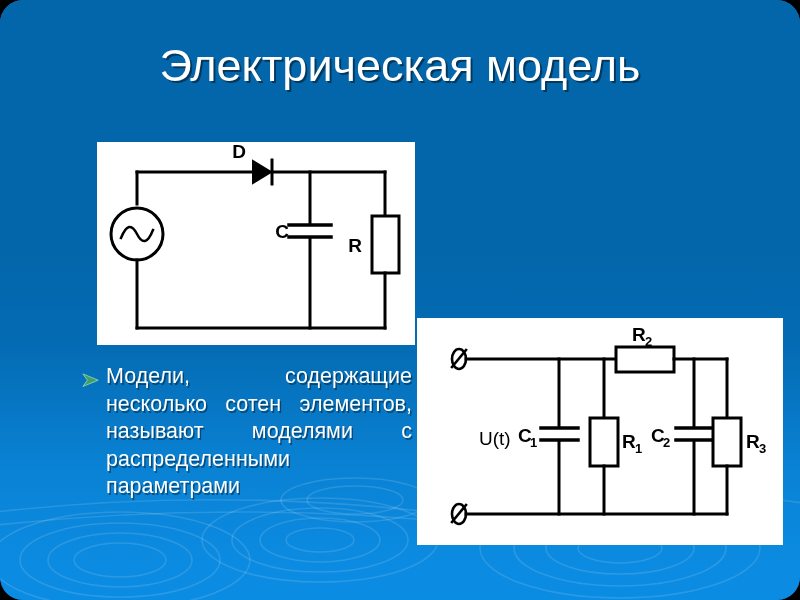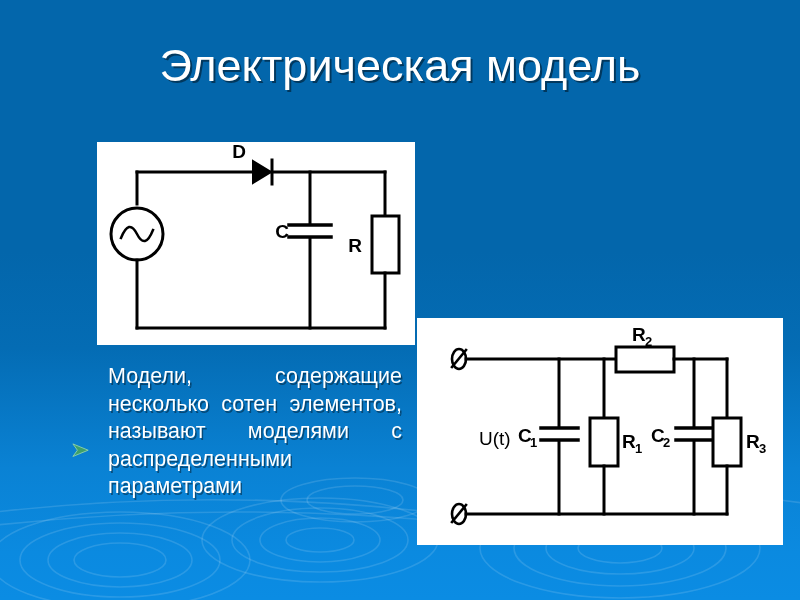--- a/index.html
+++ b/index.html
@@ -7,20 +7,21 @@
     padding: 0;
     background: #000;
   }
   #slide {
     position: relative;
     width: 800px;
     height: 600px;
     overflow: hidden;
     font-family: "Liberation Sans", sans-serif;
     background: #0369ac;
+    border-radius: 23px;
   }
   
   .bg-grad {
     position: absolute;
     inset: 0;
     background: linear-gradient(to bottom,
         #0366ab 0%,
         #0366ab 42%,
         #046cb4 58%,
         #0a82d4 78%,
@@ -55,26 +56,25 @@
     box-sizing: border-box;
   }
   #pic1 { left: 97px;  top: 142px; width: 318px; height: 203px; }
   #pic2 { left: 417px; top: 318px; width: 366px; height: 227px; }
 
   .pic svg { display: block; width: 100%; height: 100%; }
 
   
   .bullet-block {
     position: absolute;
-    left: 72px;
+    left: 82px;
     top: 363px;
     width: 330px;
     display: flex;
-    align-items: center;
-    gap: 12px;
+    align-items: flex-start;
   }
   .bullet-arrow {
     flex: 0 0 auto;
     width: 18px;
     margin-top: 10px;
     margin-right: 6px;
   }
   .bullet-text {
     flex: 1 1 auto;
     color: #ffffff;

